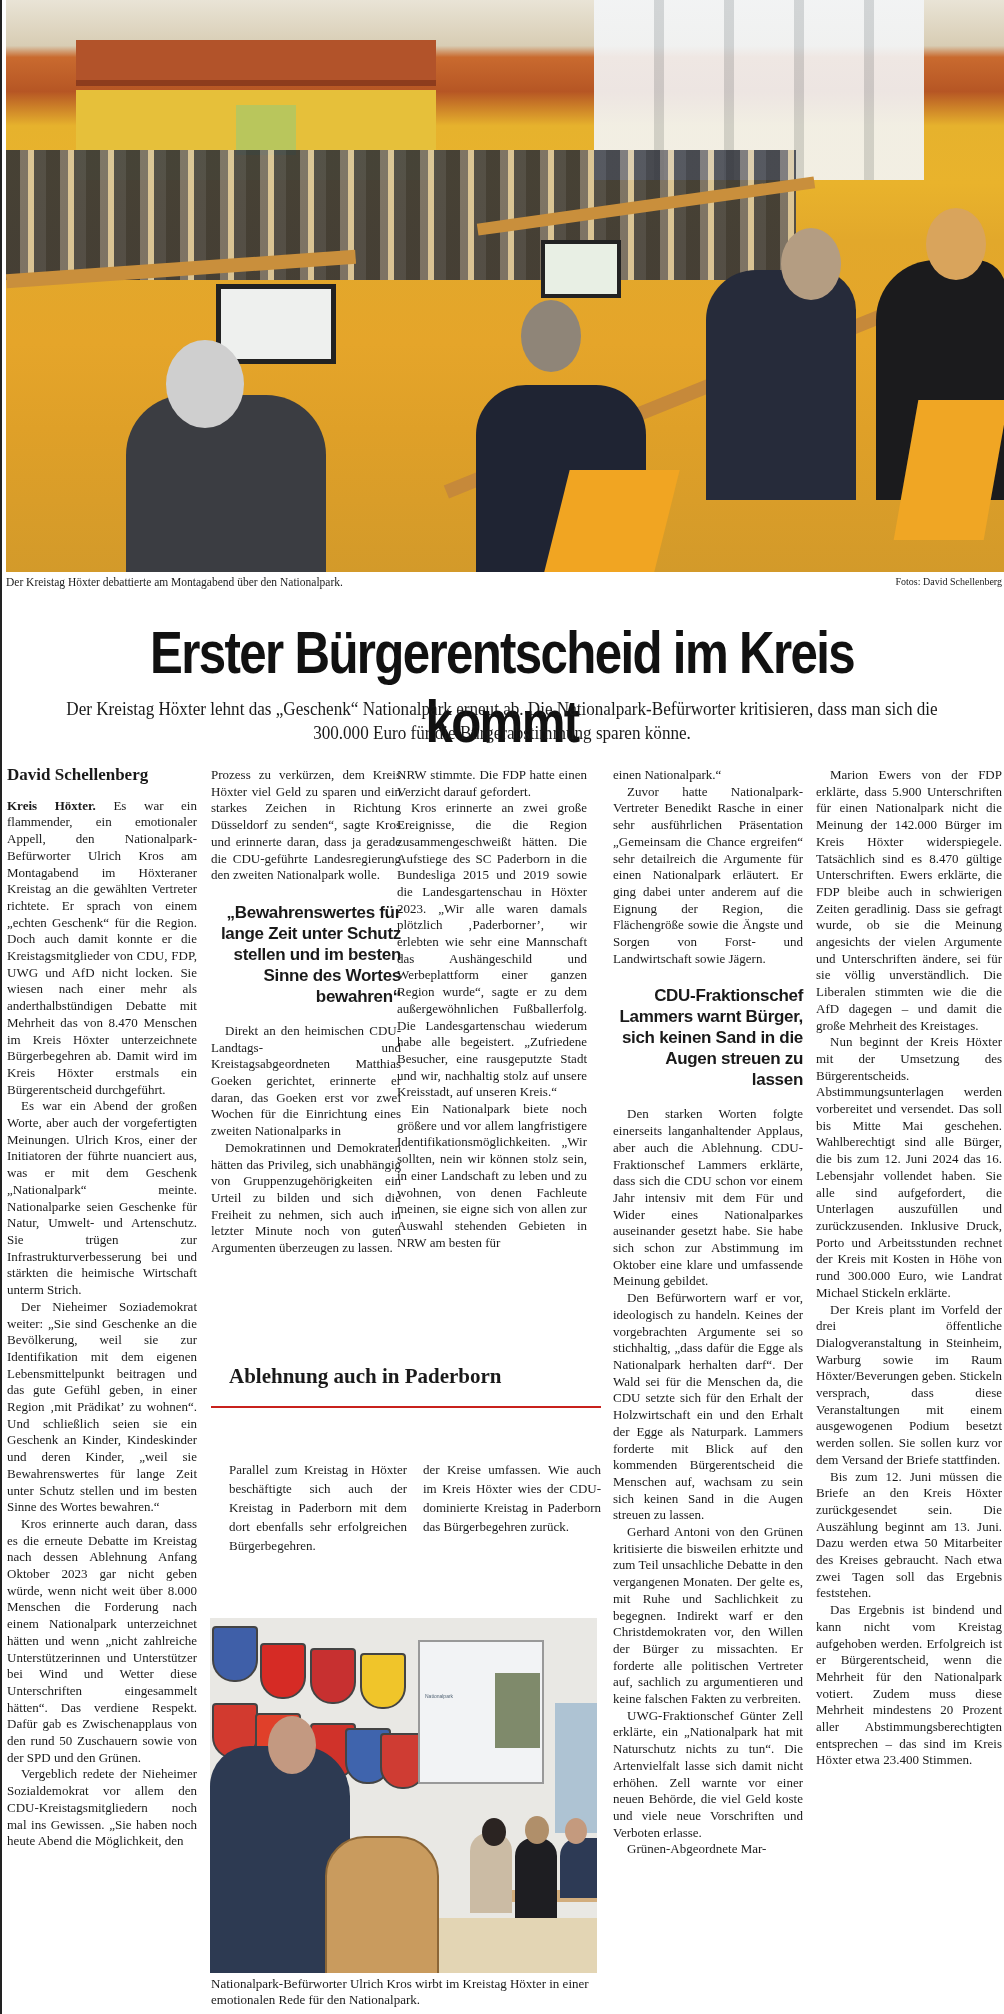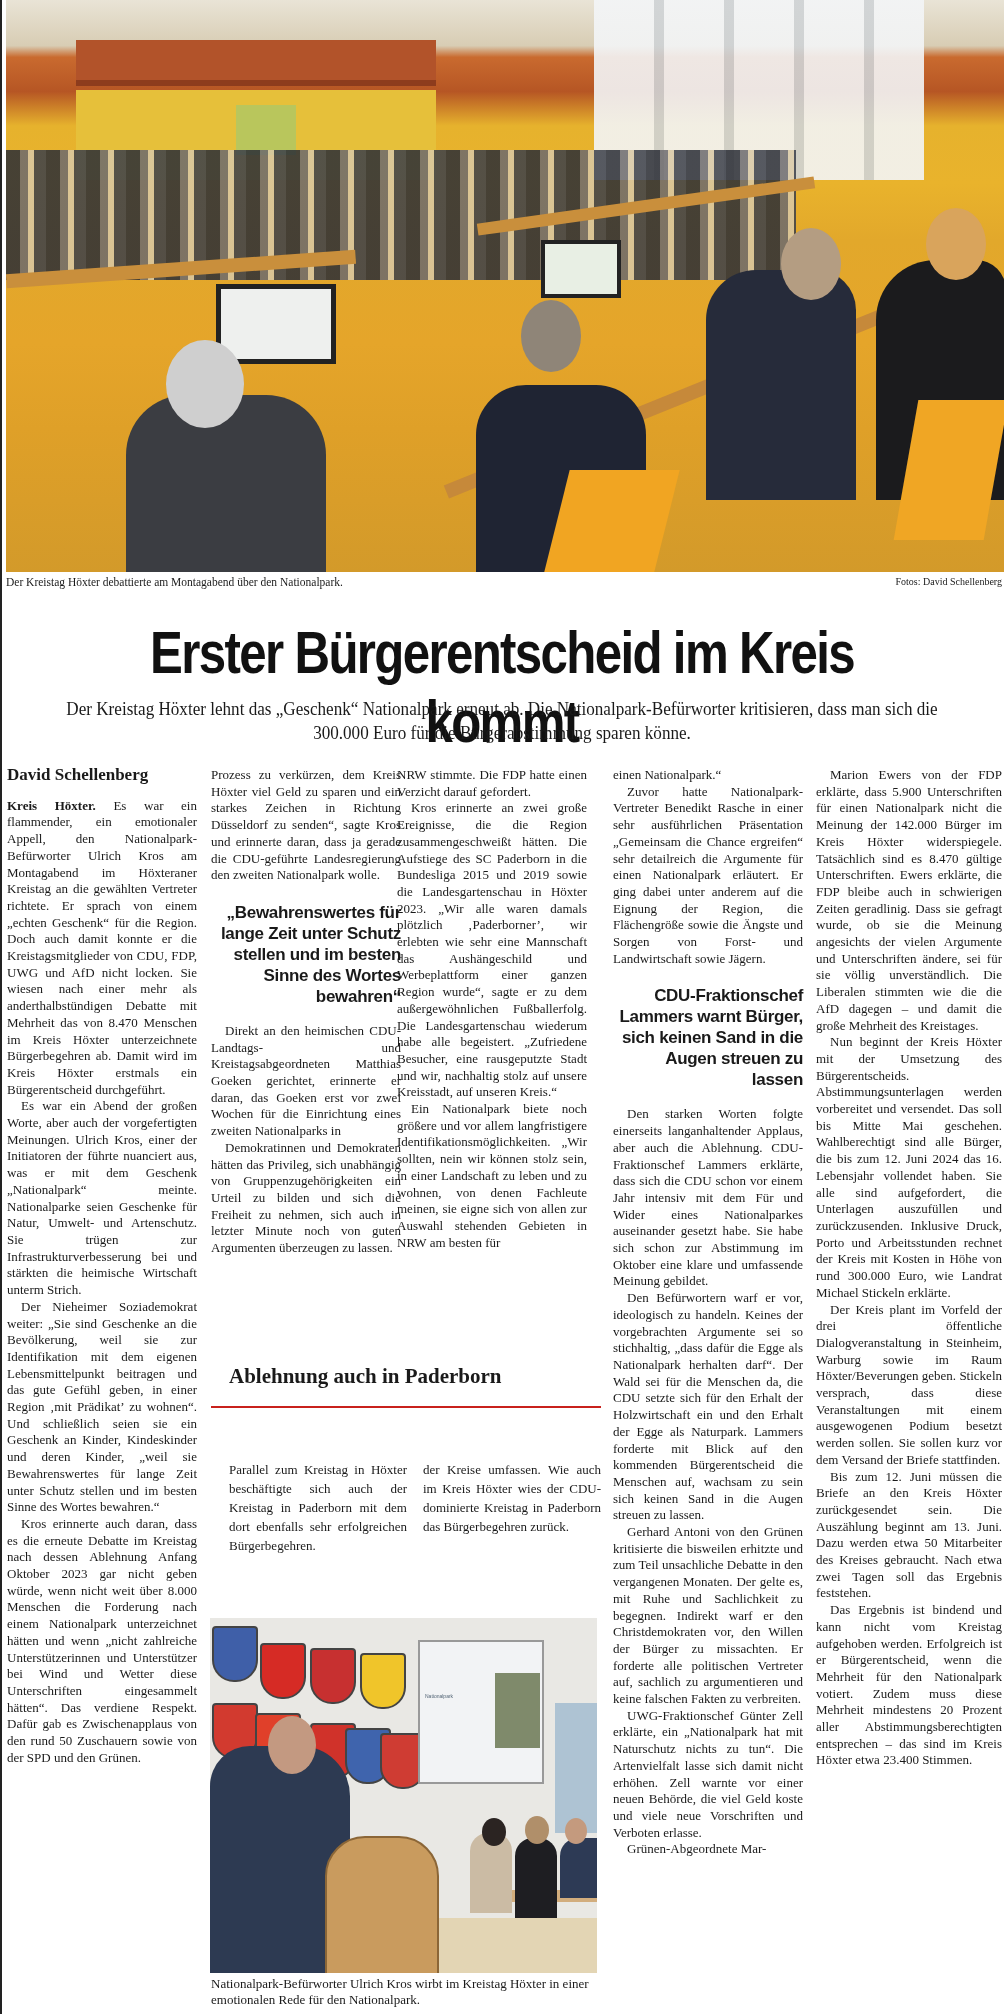--- a/index.html
+++ b/index.html
@@ -116,20 +116,21 @@
 
 <h1 class="headline" style="margin:0">Erster Bürgerentscheid im Kreis kommt</h1>
 <div class="subhead">Der Kreistag Höxter lehnt das „Geschenk“ Nationalpark erneut ab. Die Nationalpark-Befürworter kritisieren, dass man sich die 300.000 Euro für die Bürgerabstimmung sparen könne.</div>
 
 <div class="col c1">
   <p class="byline">David Schellenberg</p>
   <p class="first"><span class="dateline">Kreis Höxter.</span> <span>Es war ein flammender, ein emotionaler Appell, den Nationalpark-Befürworter Ulrich Kros am Montagabend im Höxteraner Kreistag an die gewählten Vertreter richtete. Er sprach von einem „echten Geschenk“ für die Region. Doch auch damit konnte er die Kreistagsmitglieder von CDU, FDP, UWG und AfD nicht locken. Sie wiesen nach einer mehr als anderthalbstündigen Debatte mit Mehrheit das von 8.470 Menschen im Kreis Höxter unterzeichnete Bürgerbegehren ab. Damit wird im Kreis Höxter erstmals ein Bürgerentscheid durchgeführt.</span></p>
   <p>Es war ein Abend der großen Worte, aber auch der vorgefertigten Meinungen. Ulrich Kros, einer der Initiatoren der führte nuanciert aus, was er mit dem Geschenk „Nationalpark“ meinte. Nationalparke seien Geschenke für Natur, Umwelt- und Artenschutz. Sie trügen zur Infrastrukturverbesserung bei und stärkten die heimische Wirtschaft unterm Strich.</p>
   <p>Der Nieheimer Soziademokrat weiter: „Sie sind Geschenke an die Bevölkerung, weil sie zur Identifikation mit dem eigenen Lebensmittelpunkt beitragen und das gute Gefühl geben, in einer Region ‚mit Prädikat’ zu wohnen“. Und schließlich seien sie ein Geschenk an Kinder, Kindeskinder und deren Kinder, „weil sie Bewahrenswertes für lange Zeit unter Schutz stellen und im besten Sinne des Wortes bewahren.“</p>
   <p>Kros erinnerte auch daran, dass es die erneute Debatte im Kreistag nach dessen Ablehnung Anfang Oktober 2023 gar nicht geben würde, wenn nicht weit über 8.000 Menschen die Forderung nach einem Nationalpark unterzeichnet hätten und wenn „nicht zahlreiche Unterstützerinnen und Unterstützer bei Wind und Wetter diese Unterschriften eingesammelt hätten“. Das verdiene Respekt. Dafür gab es Zwischenapplaus von den rund 50 Zuschauern sowie von der SPD und den Grünen.</p>
+  <p>Vergeblich redete der Nieheimer Sozialdemokrat vor allem den CDU-Kreistagsmitgliedern noch mal ins Gewissen. „Sie haben noch heute Abend die Möglichkeit, den</p>
 </div>
 
 <div class="col c2">
   <p class="first">Prozess zu verkürzen, dem Kreis Höxter viel Geld zu sparen und ein starkes Zeichen in Richtung Düsseldorf zu senden“, sagte Kros und erinnerte daran, dass ja gerade die CDU-geführte Landesregierung den zweiten Nationalpark wolle.</p>
   <p class="zwt">„Bewahrenswertes für lange Zeit unter Schutz stellen und im besten Sinne des Wortes bewahren“</p>
   <p>Direkt an den heimischen CDU-Landtags- und Kreistagsabgeordneten Matthias Goeken gerichtet, erinnerte er daran, das Goeken erst vor zwei Wochen für die Einrichtung eines zweiten Nationalparks in</p>
   <p>Demokratinnen und Demokraten hätten das Privileg, sich unabhängig von Gruppenzugehörigkeiten ein Urteil zu bilden und sich die Freiheit zu nehmen, sich auch in letzter Minute noch von guten Argumenten überzeugen zu lassen.</p>
 </div>
 
 <div class="col c3">

